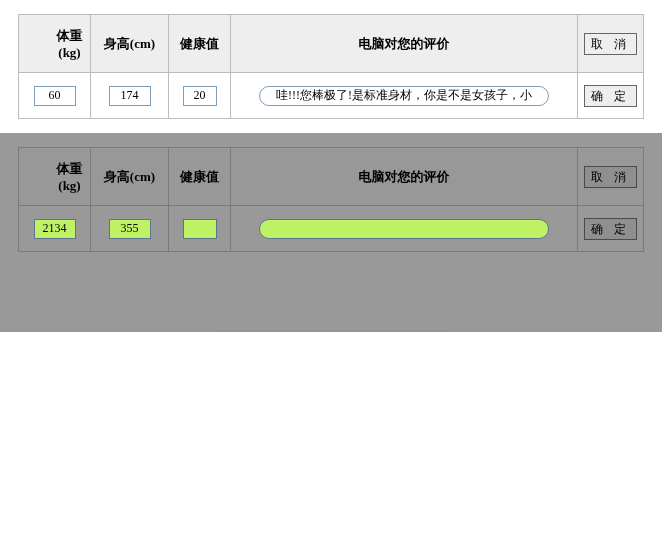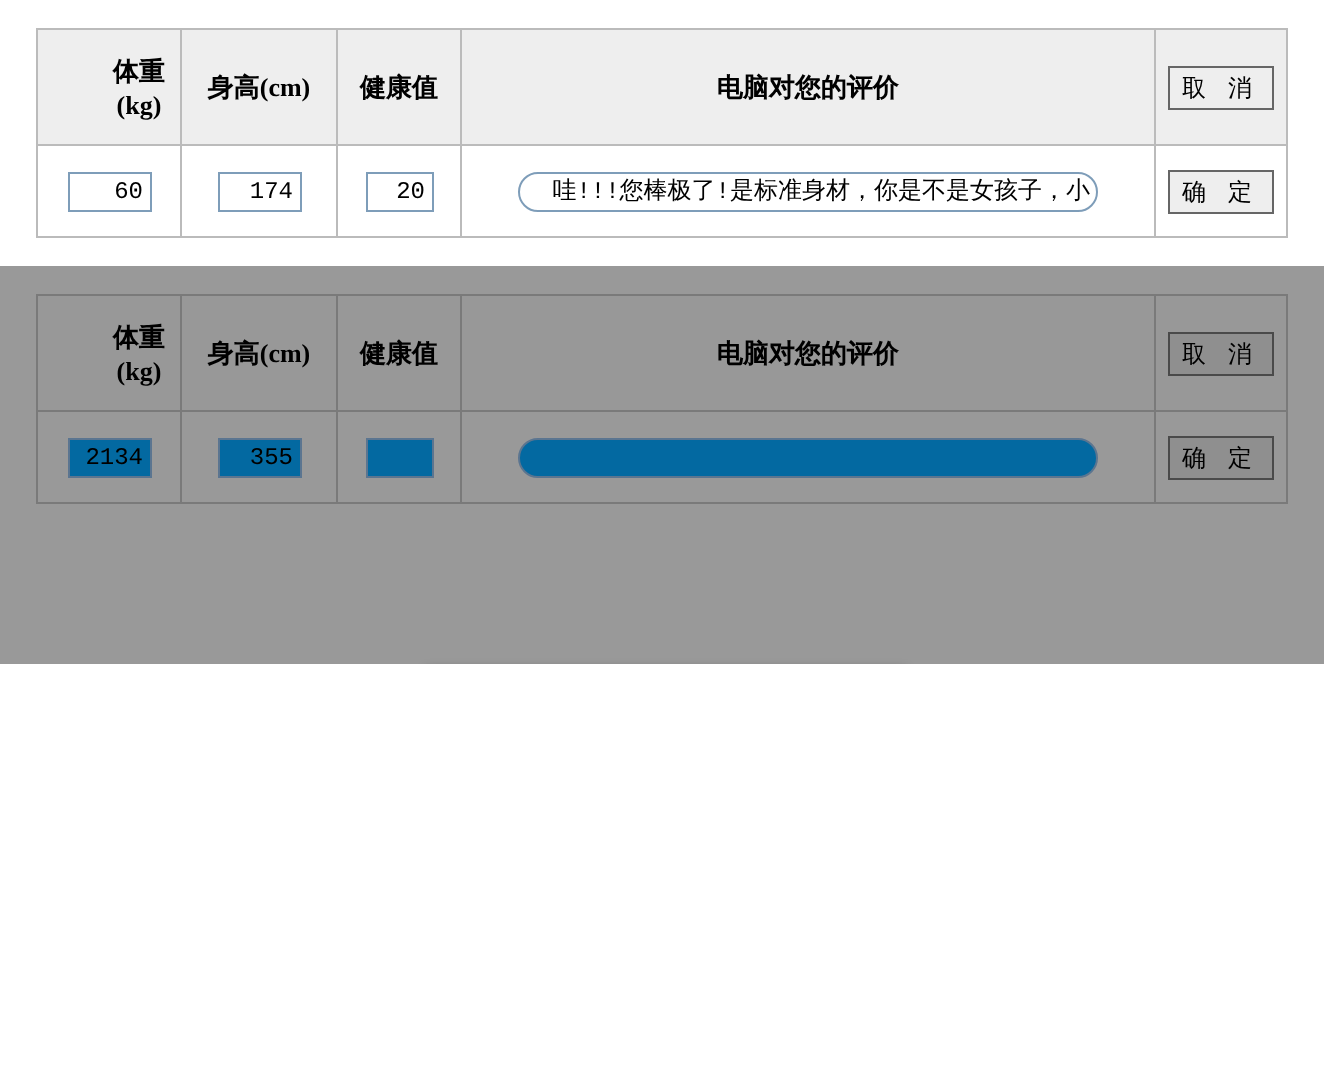--- a/index.html
+++ b/index.html
@@ -51,30 +51,30 @@
   }
   .section-2 td {
     background: #999999;
   }
   .col-weight { width: 72px; padding-left: 36px; }
   .col-height { width: 78px; margin-left: 12px; }
   .col-health { width: 62px; }
   .col-eval   { width: auto; }
   .col-btn    { width: 66px; margin-top: 43px; }
   input.box {
-    font-family: Liberation Mono, monospace;
+    font-family: Liberation Serif, serif;
     font-size: 12px;
     border: 1px solid #7e9db9;
     padding: 2px 3px;
     background: #fff;
     height: 20px;
-    text-align: right;
+    text-align: center;
   }
   .section-2 input.box {
-    background: #0369a1;
+    background: #bef264;
     border-color: #5b7590;
   }
   input.small { width: 42px; }
   input.med   { width: 42px; }
   input.h     { width: 34px; }
   input.eval  { width: 290px; border-radius: 10px; }
   button.btn {
     font-family: inherit;
     font-size: 12px;
     border: 1px solid #666;

